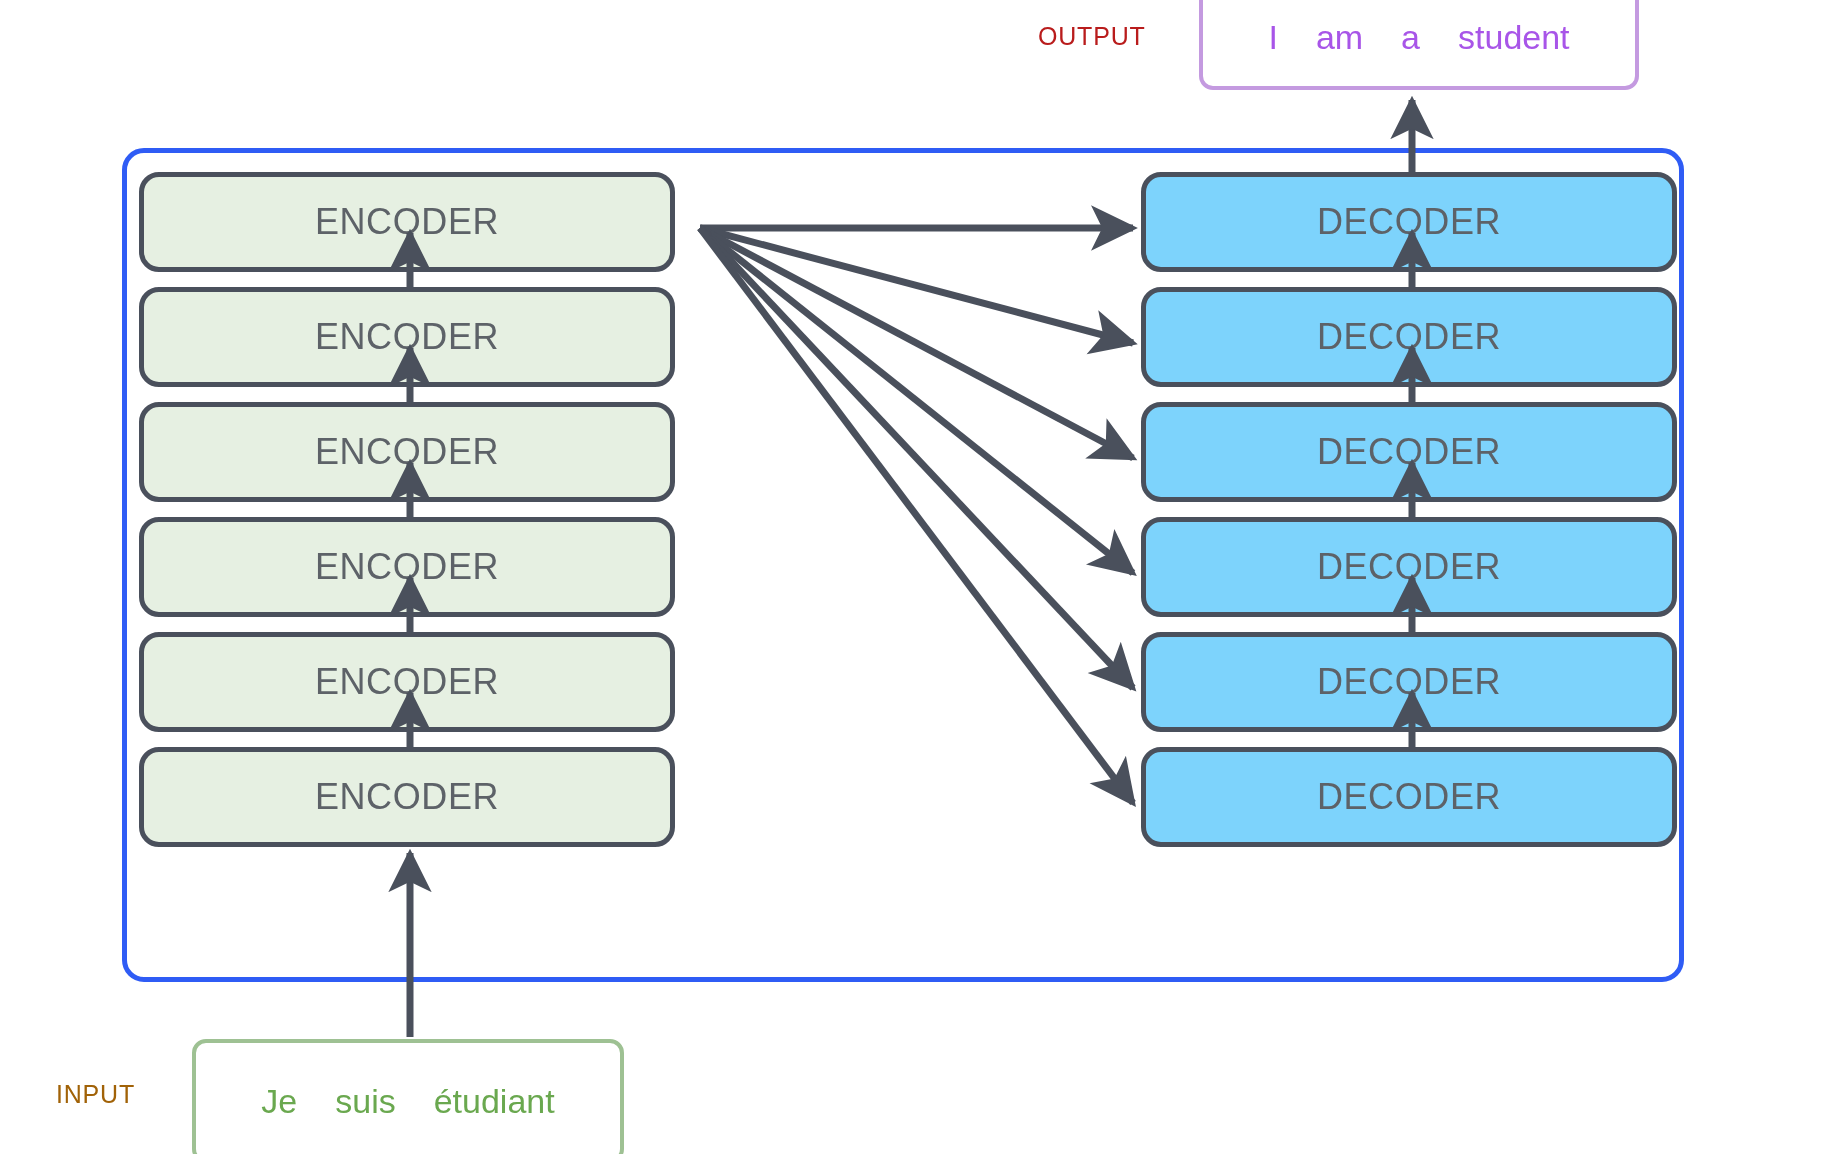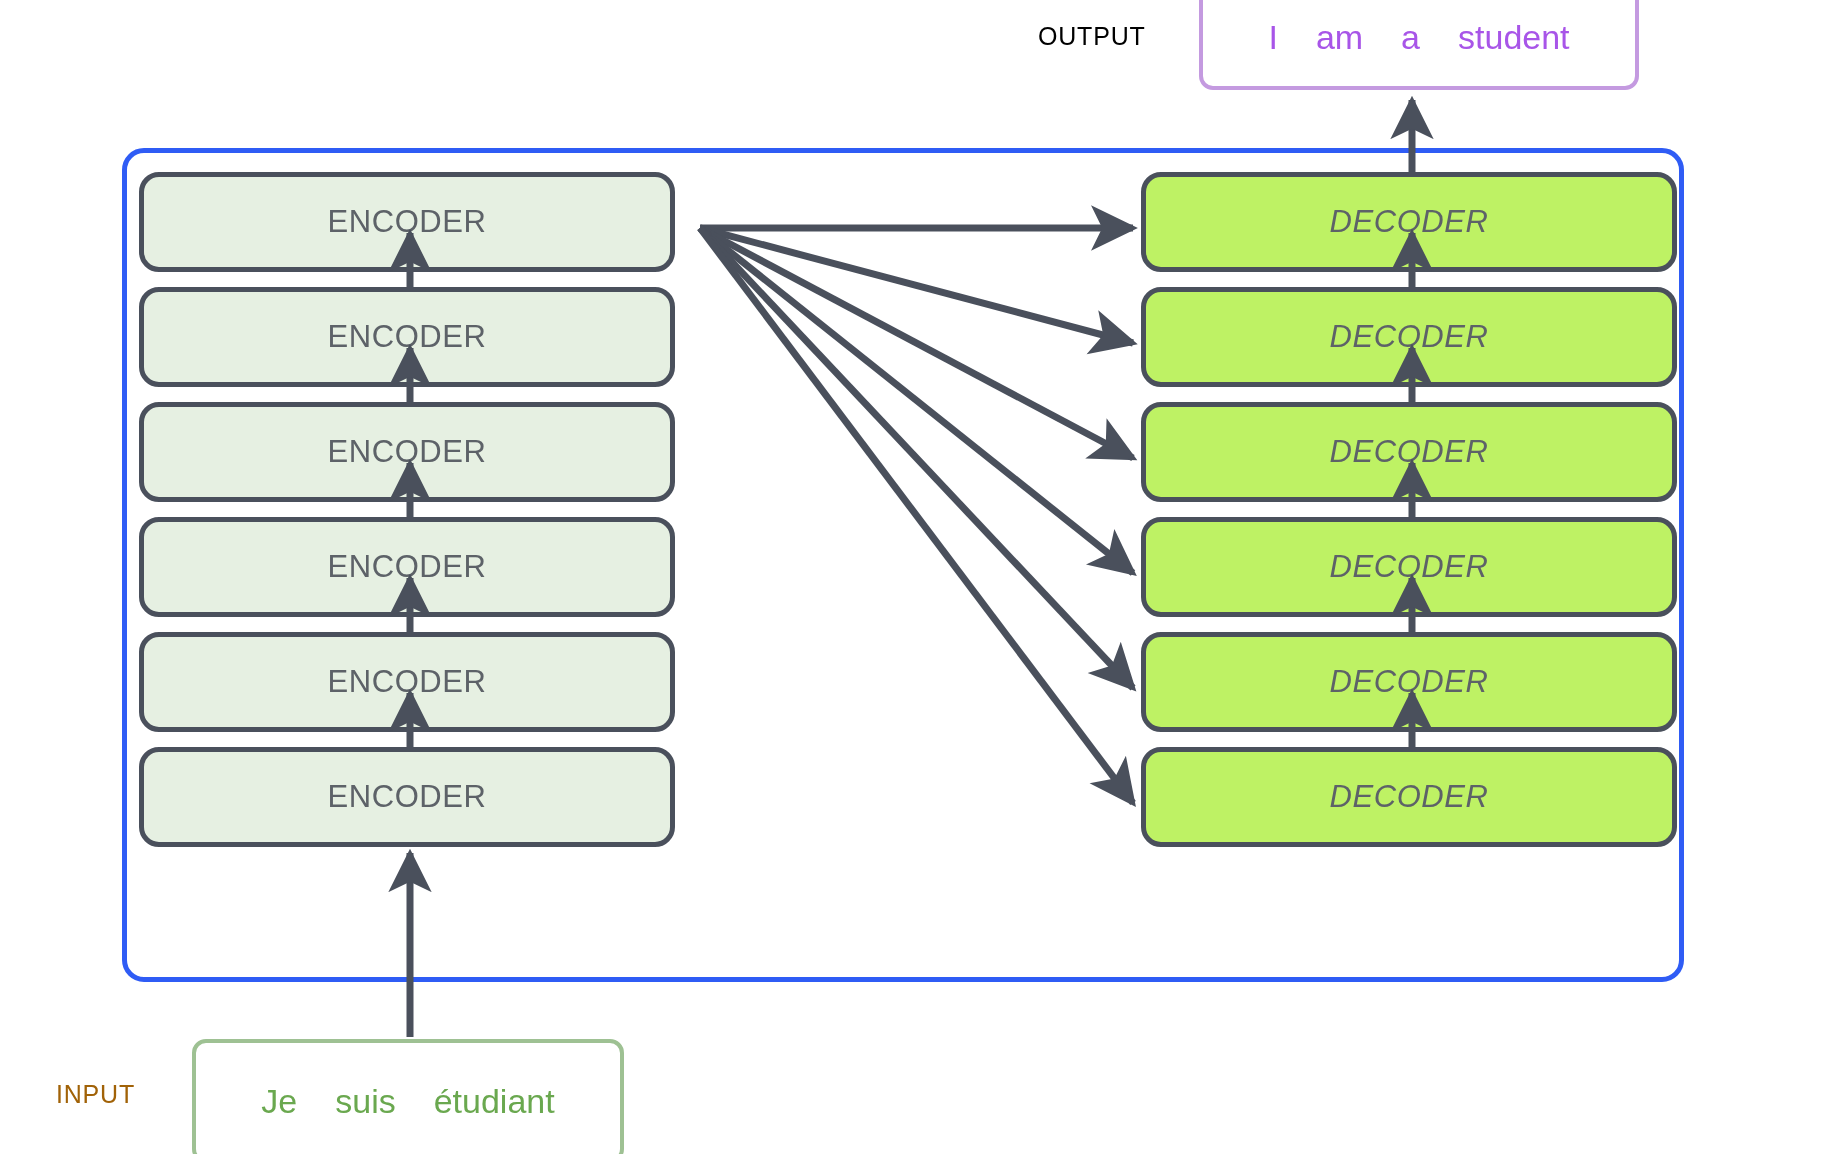--- a/index.html
+++ b/index.html
@@ -44,36 +44,35 @@
     position: absolute;
     height: 100px;
     border: 5px solid #4a505c;
     border-radius: 20px;
     box-sizing: border-box;
     display: flex;
     align-items: center;
     justify-content: center;
   }
   .stack-box .box-label {
-    font-size: 31px;
+    font-size: 36px;
     letter-spacing: 0.6px;
     color: #5d6268;
     font-family: "Liberation Sans", "DejaVu Sans", sans-serif;
     white-space: nowrap;
   }
   .encoder-box {
     left: 139px;
     width: 536px;
     background: #e6f0e2;
   }
   .decoder-box {
     left: 1141px;
     width: 536px;
-    background: #bef264;
-    font-style: italic;
+    background: #7dd3fc;
   }
 
   
   .io-box {
     position: absolute;
     box-sizing: border-box;
     border-radius: 14px;
     display: flex;
     align-items: center;
     justify-content: center;
@@ -116,21 +115,21 @@
     white-space: nowrap;
   }
   #input-label {
     left: 56px;
     top: 1080px;
     color: #a16207;
   }
   #output-label {
     left: 1038px;
     top: 22px;
-    color: #000000;
+    color: #b91c1c;
   }
 </style>
 </head>
 <body>
 
 <div id="stage">
 
   <div class="model-container"></div>
 
   <div class="stack-box encoder-box" style="top:172px">

